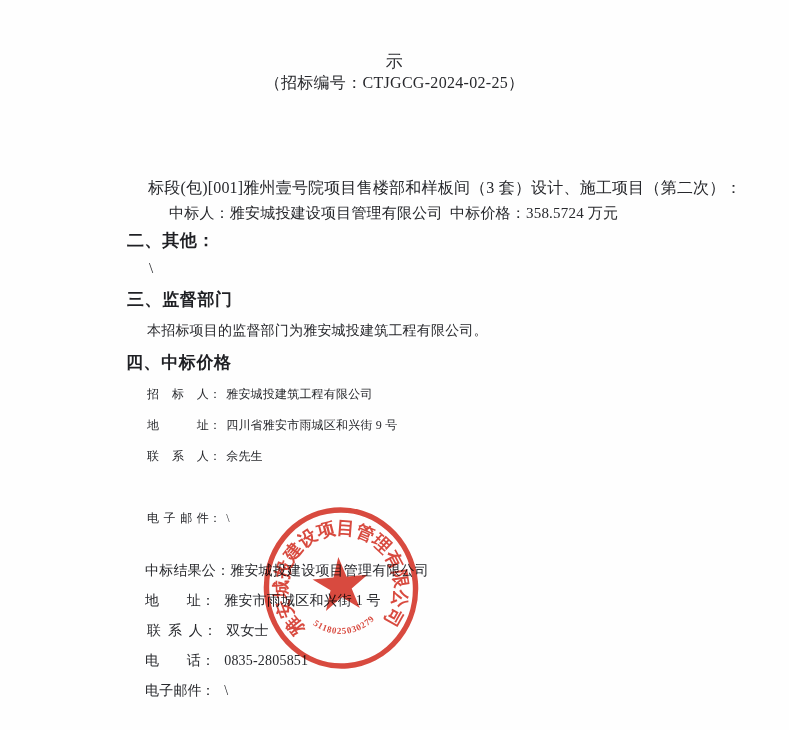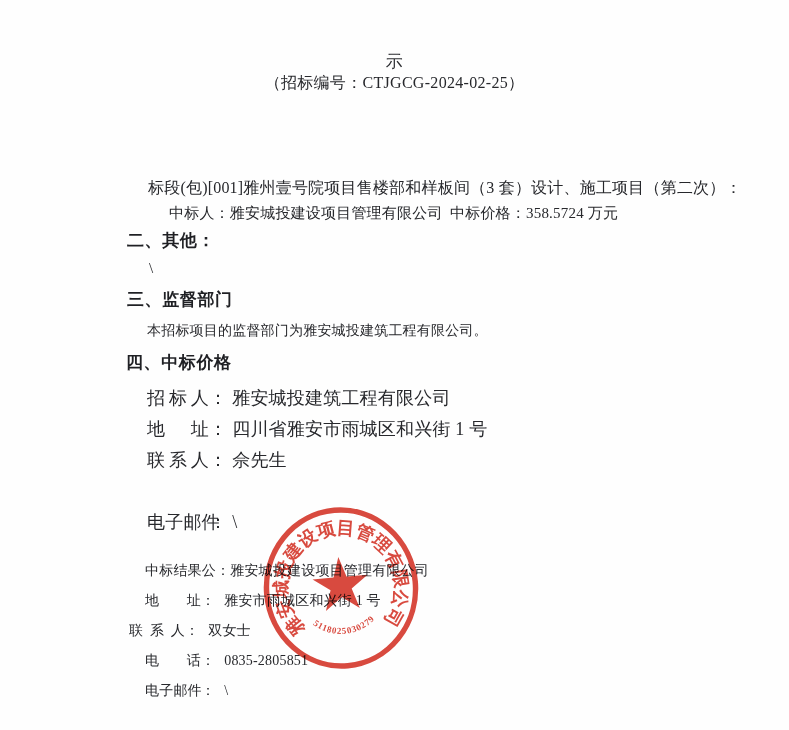--- a/index.html
+++ b/index.html
@@ -12,21 +12,21 @@
   }
   .page{position:relative;width:789px;height:730px;background:#fefefe;}
   .line{position:absolute;white-space:nowrap;line-height:1.25;}
   .center{left:0;width:789px;text-align:center;}
   .title{font-size:17px;letter-spacing:.4px;color:#2b2c30;}
   .subtitle{font-size:16px;letter-spacing:.3px;}
   .h{font-size:17px;font-weight:bold;letter-spacing:.6px;color:#1f2024;}
   .body-sm{font-size:16px;letter-spacing:.2px;}
   .body-md{font-size:14px;letter-spacing:.2px;}
   .body-lg{font-size:15px;letter-spacing:.2px;}
-  .c-row{font-size:18px;letter-spacing:.2px;}
+  .c-row{font-size:12px;letter-spacing:.2px;}
   .a-row{font-size:14px;letter-spacing:.2px;}
   .lbl{display:inline-block;width:62px;text-align:justify;text-align-last:justify;vertical-align:top;}
   .lbl-a{display:inline-block;width:56px;text-align:justify;text-align-last:justify;vertical-align:top;}
   .val{margin-left:5px;}
   .val-a{margin-left:9px;}
   .winner-part{position:absolute;top:0;white-space:nowrap;}
   
   .stamp{
     position:absolute;left:256px;top:503px;width:170px;height:170px;
     mix-blend-mode:multiply;opacity:.92;
@@ -50,27 +50,27 @@
 
   <div class="line h" style="left:127px;top:230px">二、其他：</div>
   <div class="line body-lg" style="left:149px;top:259px">\</div>
 
   <div class="line h" style="left:127px;top:289px">三、监督部门</div>
   <div class="line body-md" style="left:147px;top:322px">本招标项目的监督部门为雅安城投建筑工程有限公司。</div>
 
   <div class="line h" style="left:126px;top:352px">四、中标价格</div>
 
   <div class="line c-row" style="left:147px;top:387px"><span class="lbl">招标人</span><span>：</span><span class="val">雅安城投建筑工程有限公司</span></div>
-  <div class="line c-row" style="left:147px;top:418px"><span class="lbl">地址</span><span>：</span><span class="val">四川省雅安市雨城区和兴街 1 号</span></div>
+  <div class="line c-row" style="left:147px;top:418px"><span class="lbl">地址</span><span>：</span><span class="val">四川省雅安市雨城区和兴街 9 号</span></div>
   <div class="line c-row" style="left:147px;top:449px"><span class="lbl">联系人</span><span>：</span><span class="val">佘先生</span></div>
   <div class="line c-row" style="left:147px;top:511px"><span class="lbl">电子邮件</span><span>：</span><span class="val">\</span></div>
 
   <div class="line a-row" style="left:145px;top:562px"><span>中标结果公</span><span>：</span><span>雅安城投建设项目管理有限公司</span></div>
   <div class="line a-row" style="left:145px;top:592px"><span class="lbl-a">地址</span><span>：</span><span class="val-a">雅安市雨城区和兴街 1 号</span></div>
-  <div class="line a-row" style="left:129px;top:622px"><span class="lbl-a">联系人</span><span>：</span><span class="val-a">双女士</span></div>
+  <div class="line a-row" style="left:147px;top:622px"><span class="lbl-a">联系人</span><span>：</span><span class="val-a">双女士</span></div>
   <div class="line a-row" style="left:145px;top:652px"><span class="lbl-a">电话</span><span>：</span><span class="val-a">0835-2805851</span></div>
   <div class="line a-row" style="left:145px;top:682px"><span class="lbl-a">电子邮件</span><span>：</span><span class="val-a">\</span></div>
 
   <svg class="stamp" viewBox="-85 -85 170 170" aria-hidden="true">
     <defs>
       <path id="sealTopArc" d="M -41.4,34.7 A 54,54 0 1 1 41.4,34.7" fill="none"></path>
       <path id="sealBottomArc" d="M -35.2,29.6 A 46,46 0 0 0 35.2,29.6" fill="none"></path>
     </defs>
     <ellipse cx="0" cy="0" rx="74.5" ry="78" fill="none" stroke-width="5.5" stroke="#d63a2e"></ellipse>
     <polygon points="0,-29 6.5,-9 27.6,-9 10.6,3.4 17,23.5 0,11.1 -17,23.5 -10.6,3.4 -27.6,-9 -6.5,-9" transform="translate(0,-2)" fill="#d63a2e"></polygon>

